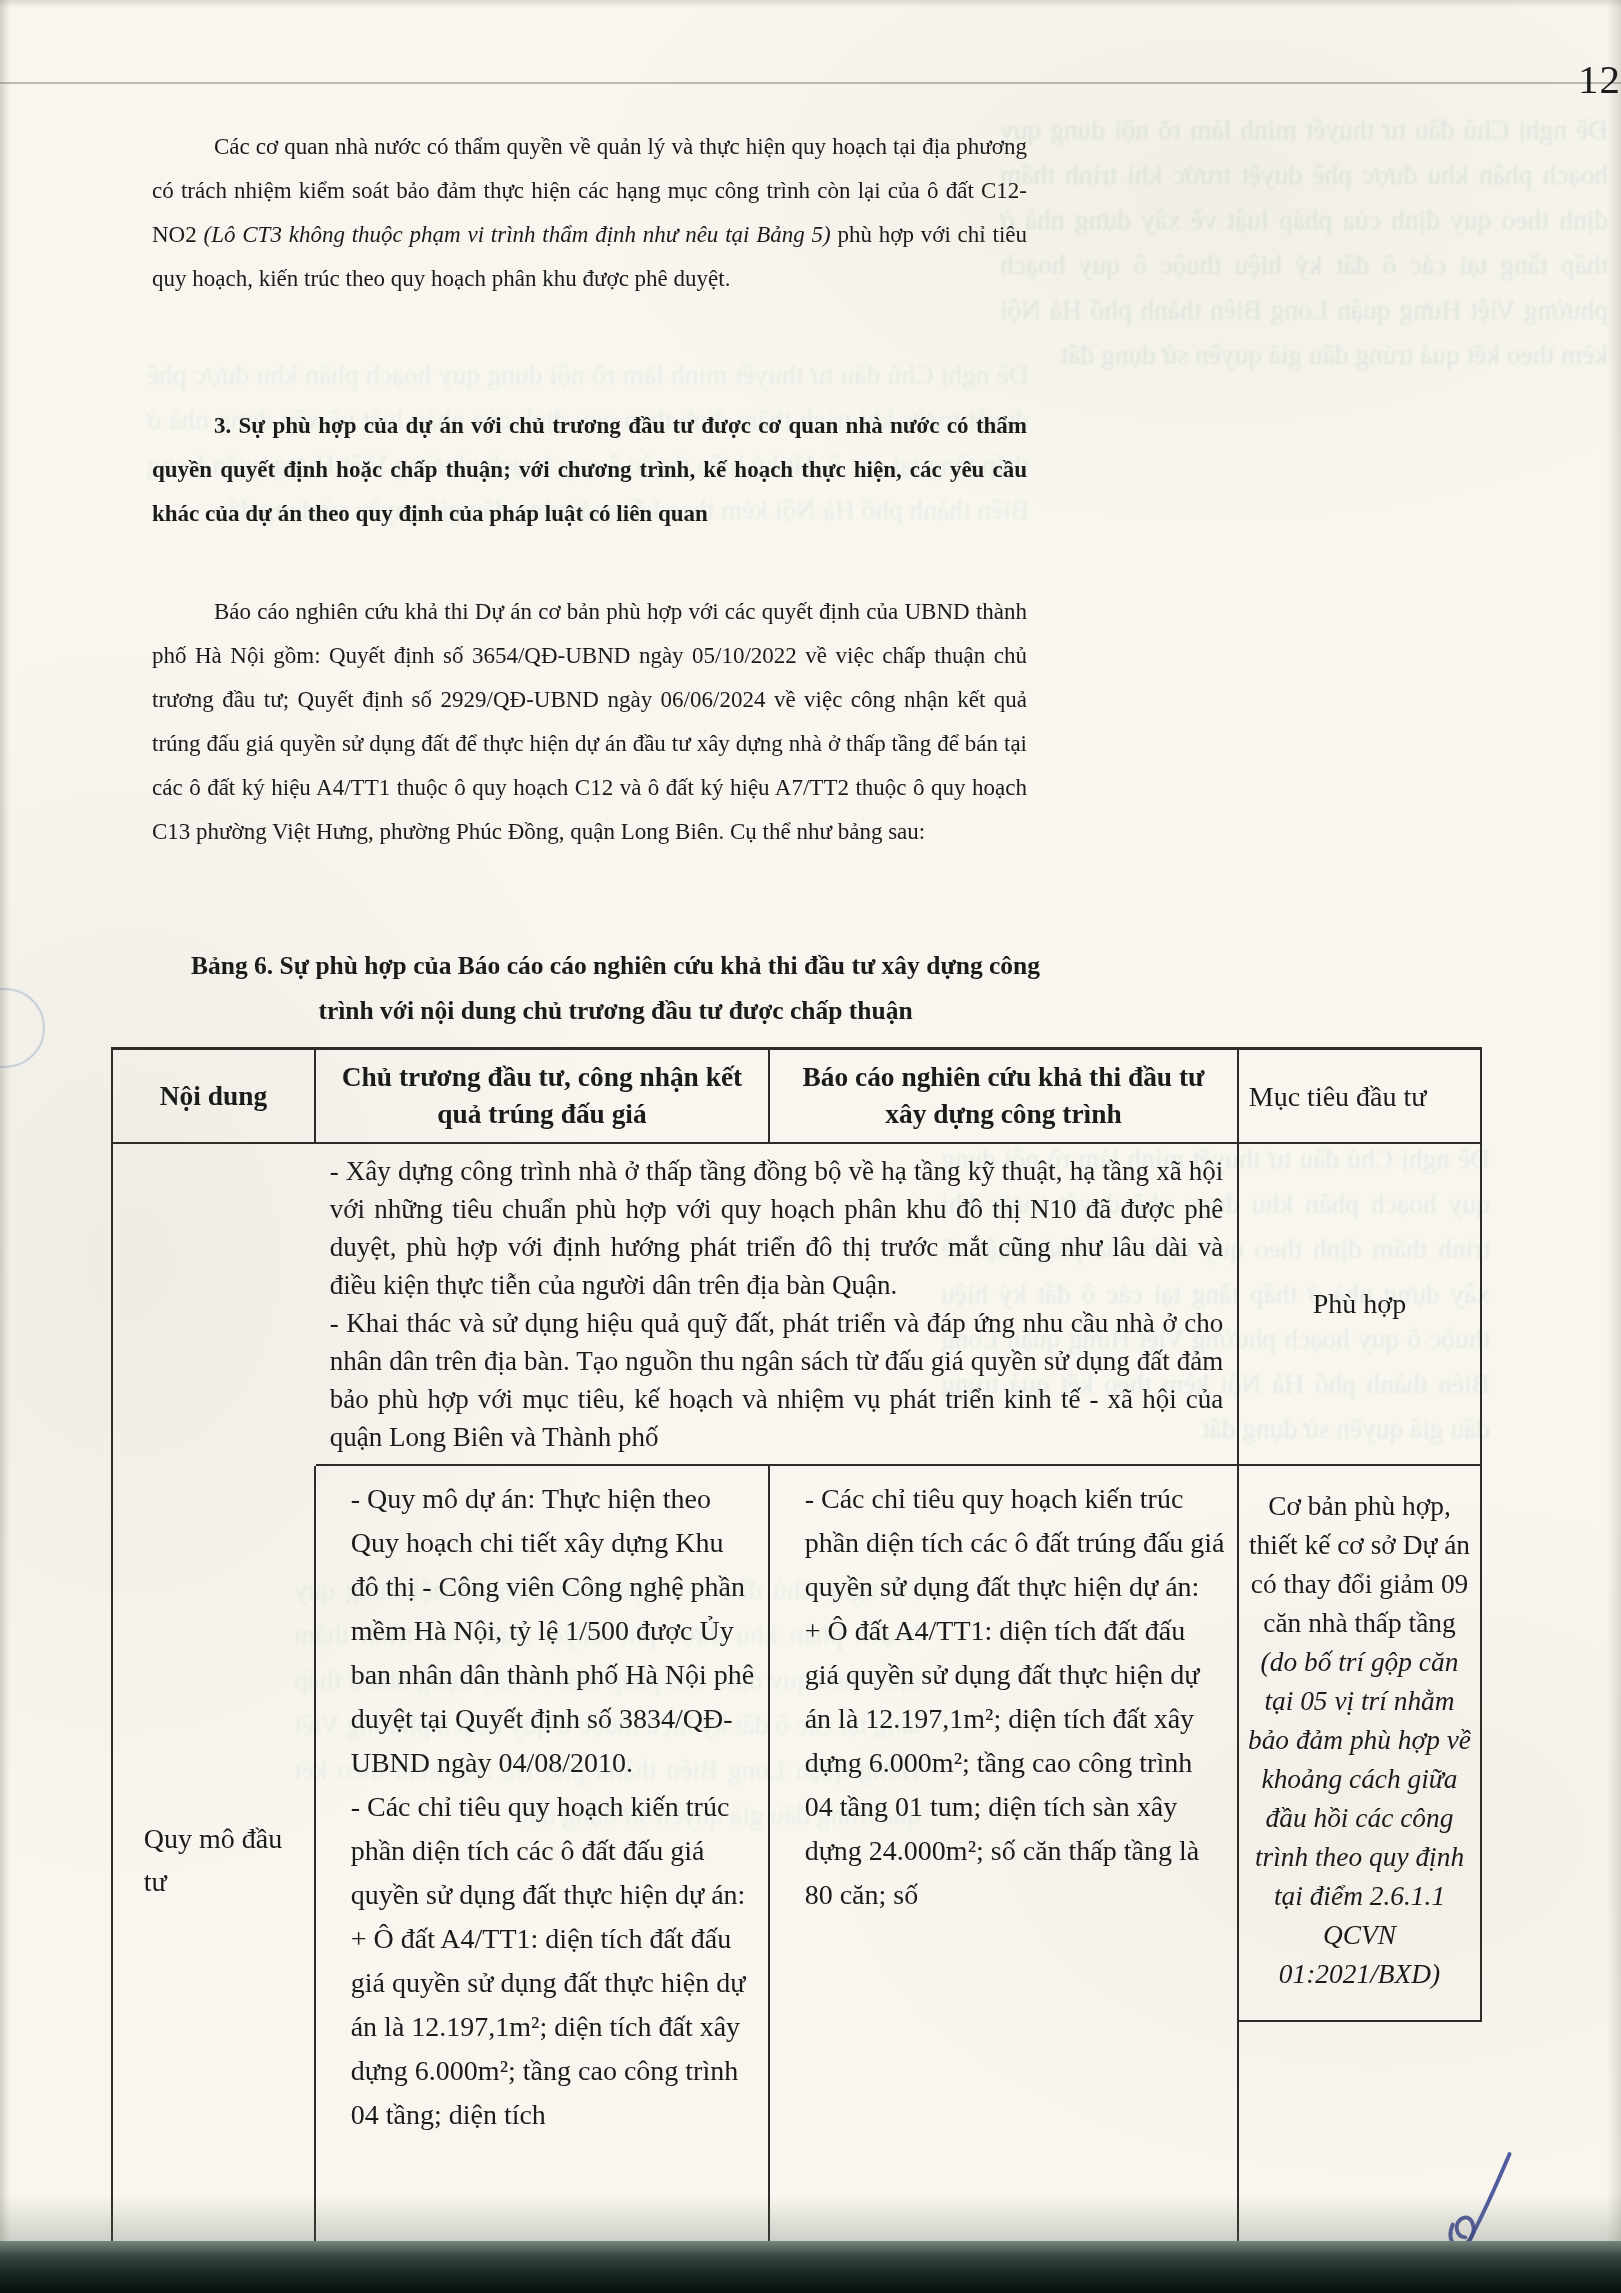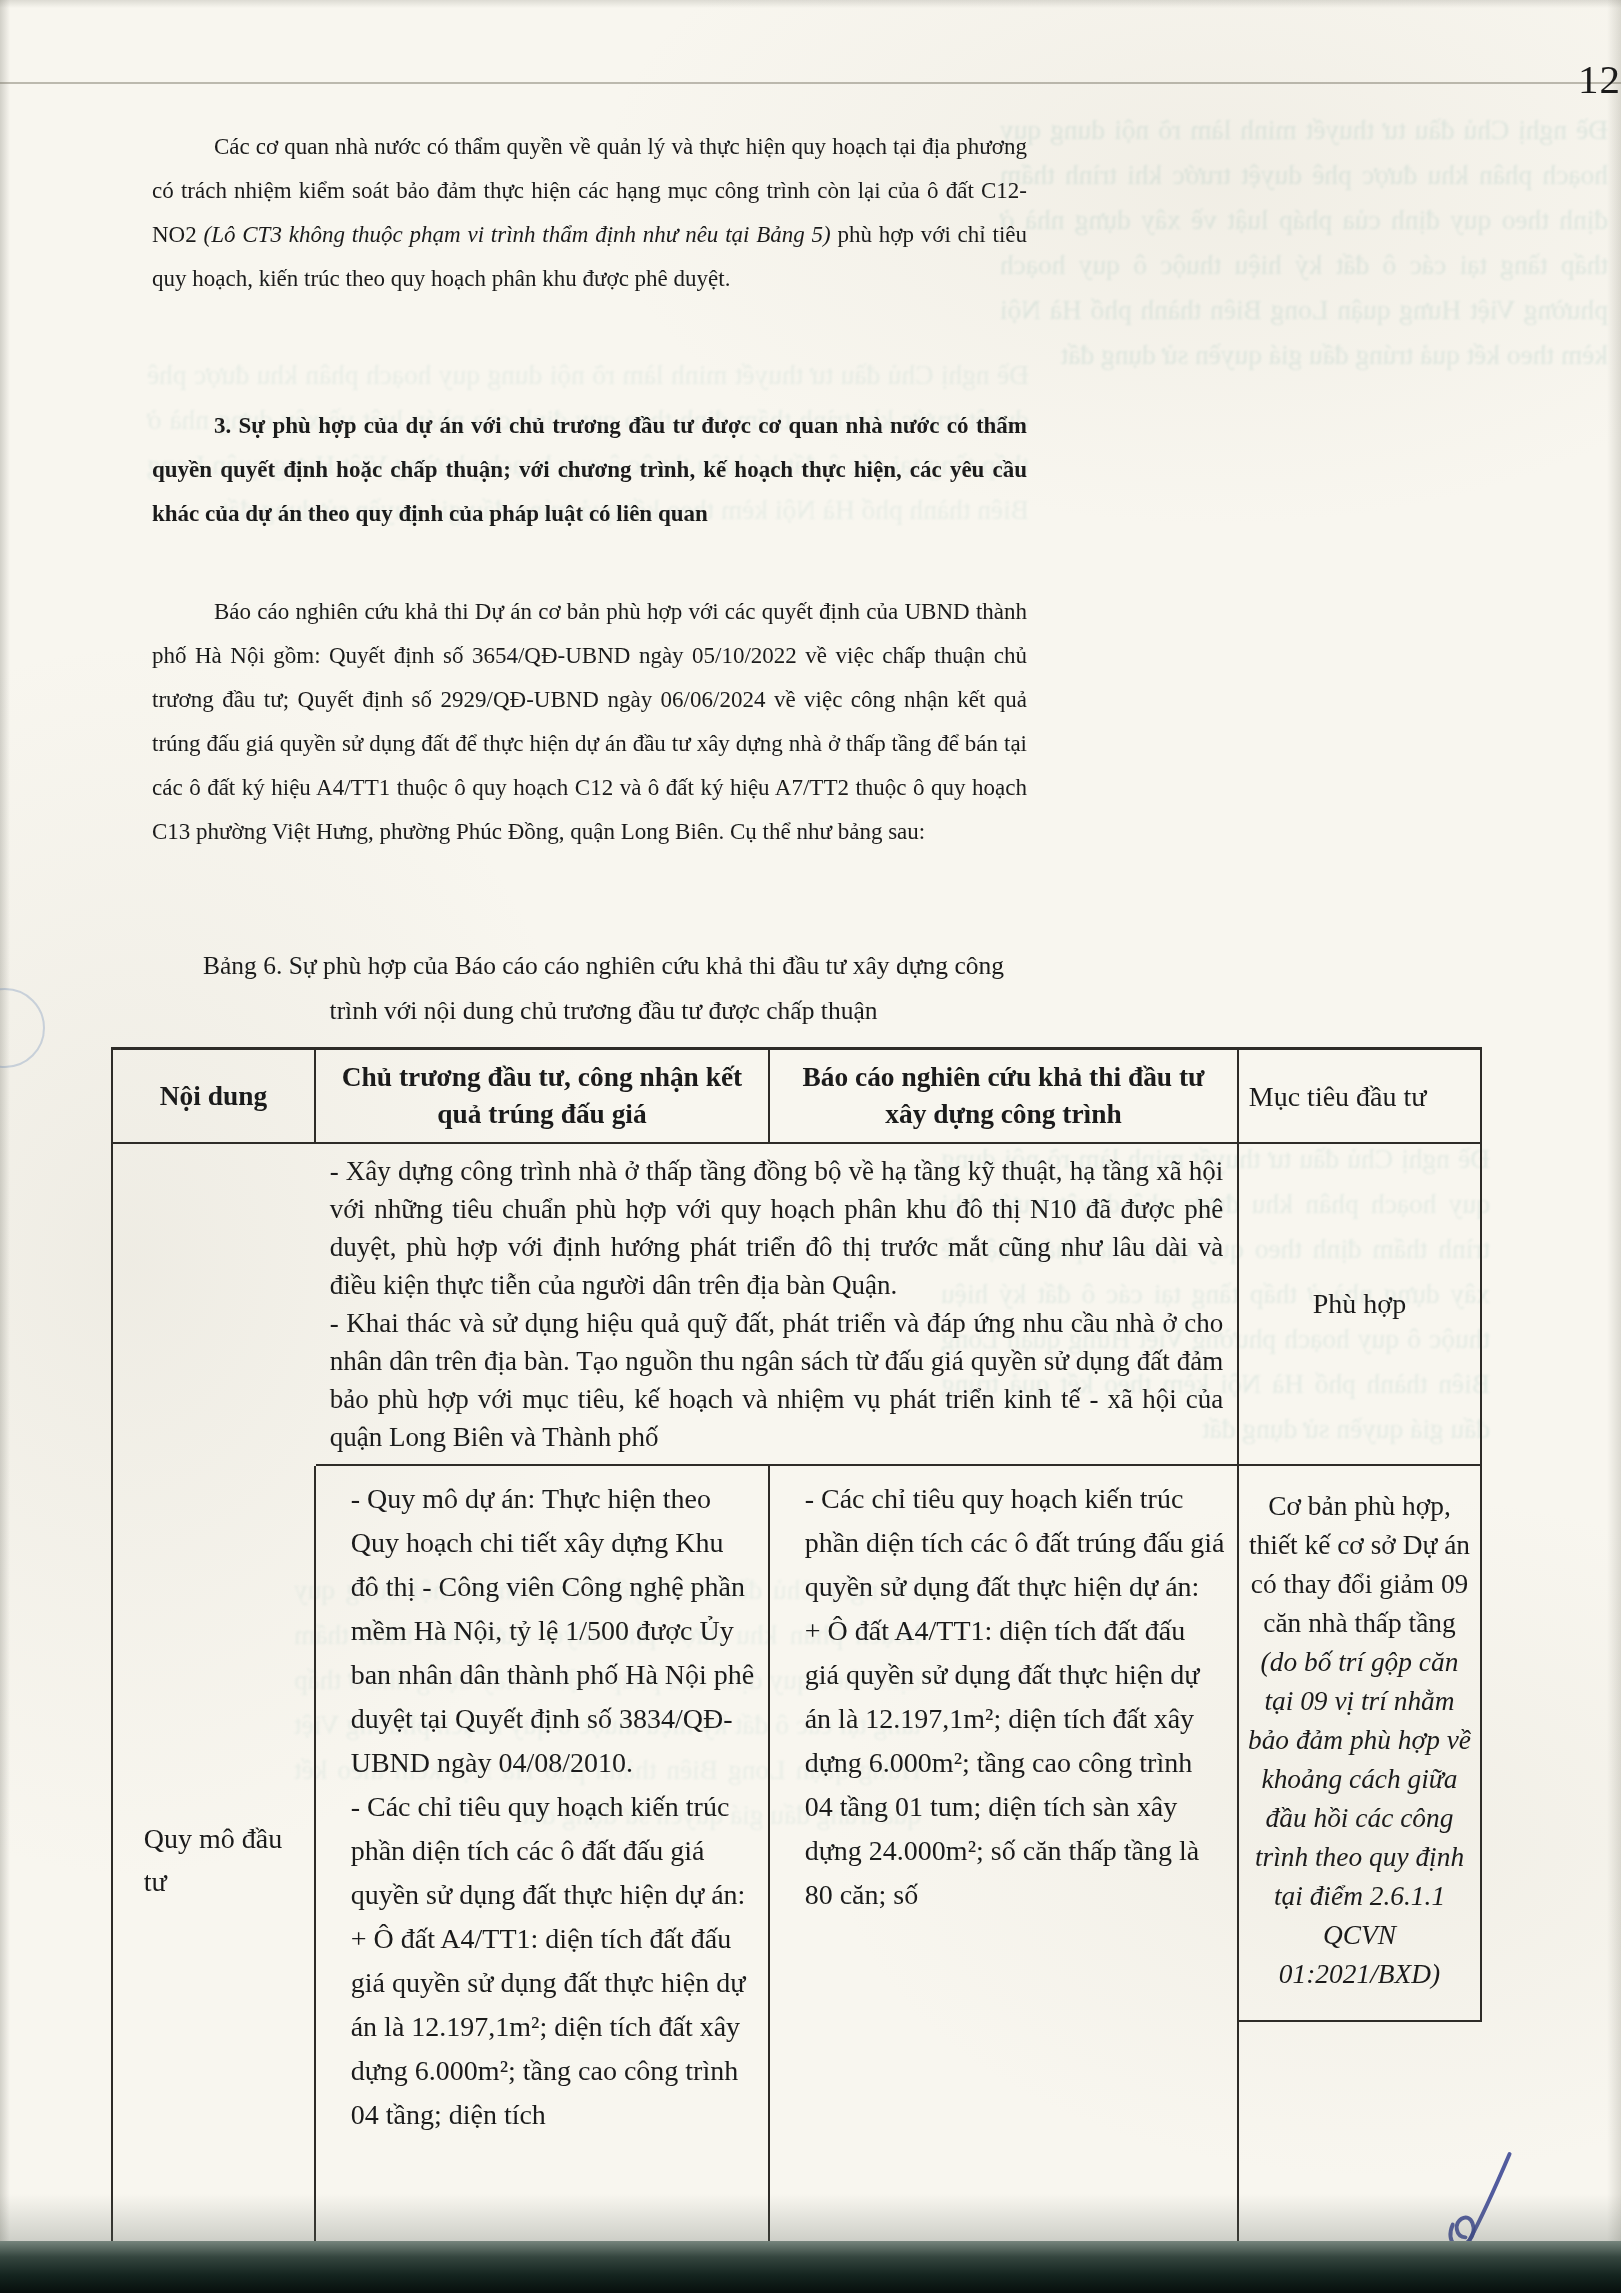--- a/index.html
+++ b/index.html
@@ -25,22 +25,22 @@
     background:rgba(115,110,96,.45);}
   .pagenum{position:absolute;top:55px;left:0;width:100%;text-align:right;
     font-size:41px;letter-spacing:1px;}
 
   .para{position:absolute;left:152px;width:875px;margin:0;
     font-size:23px;line-height:44px;text-align:justify;}
   .indent{text-indent:62px;}
   .bold{font-weight:bold;}
   .it{font-style:italic;}
 
-  .caption{position:absolute;left:176px;top:943px;width:855px;
-    font-size:25.5px;line-height:45px;font-weight:normal;text-align:center;}
+  .caption{position:absolute;left:188px;top:943px;width:855px;
+    font-size:25.5px;line-height:45px;font-weight:bold;text-align:center;}
 
   
   .doc-table{
     position:absolute;left:111px;top:1047px;width:1369px;
     display:grid;grid-template-columns:203px 454px 469px 243px;
     border-top:3.9px solid #2e2c28;border-left:2.9px solid #2e2c28;
     font-size:27.4px;
   }
   .cell{box-sizing:border-box;background:transparent;}
   .b-r{border-right:2.9px solid #2e2c28;}
@@ -122,21 +122,21 @@
       <p>- Quy mô dự án: Thực hiện theo Quy hoạch chi tiết xây dựng Khu đô thị - Công viên Công nghệ phần mềm Hà Nội, tỷ lệ 1/500 được Ủy ban nhân dân thành phố Hà Nội phê duyệt tại Quyết định số 3834/QĐ-UBND ngày 04/08/2010.</p>
       <p>- Các chỉ tiêu quy hoạch kiến trúc phần diện tích các ô đất đấu giá quyền sử dụng đất thực hiện dự án:</p>
       <p>+ Ô đất A4/TT1: diện tích đất đấu giá quyền sử dụng đất thực hiện dự án là 12.197,1m²; diện tích đất xây dựng 6.000m²; tầng cao công trình 04 tầng; diện tích</p>
     </div>
     <div class="cell txtcell b-r r2">
       <p>- Các chỉ tiêu quy hoạch kiến trúc phần diện tích các ô đất trúng đấu giá quyền sử dụng đất thực hiện dự án:</p>
       <p class="gap">+ Ô đất A4/TT1: diện tích đất đấu giá quyền sử dụng đất thực hiện dự án là 12.197,1m²; diện tích đất xây dựng 6.000m²; tầng cao công trình 04 tầng 01 tum; diện tích sàn xây dựng 24.000m²; số căn thấp tầng là 80 căn; số</p>
     </div>
     <div class="cell evalwrap">
       <div class="eval-box">
-        <span>Cơ bản phù hợp, thiết kế cơ sở Dự án có thay đổi giảm 09 căn nhà thấp tầng </span><span class="it">(do bố trí gộp căn tại 09 vị trí nhằm bảo đảm phù hợp về khoảng cách giữa đầu hồi các công trình theo quy định tại điểm 2.6.1.1 QCVN 01:2021/BXD)</span>
+        <span>Cơ bản phù hợp, thiết kế cơ sở Dự án có thay đổi giảm 09 căn nhà thấp tầng </span><span class="it">(do bố trí gộp căn tại 05 vị trí nhằm bảo đảm phù hợp về khoảng cách giữa đầu hồi các công trình theo quy định tại điểm 2.6.1.1 QCVN 01:2021/BXD)</span>
       </div>
     </div>
   </div>
 
   <svg class="mark" width="98" height="118" viewBox="0 0 100 120">
     <path d="M14 78 C6 96 20 108 31 94 C40 82 33 66 23 72 C15 77 17 90 27 91" fill="none" stroke="#35418f" stroke-width="4" stroke-linecap="round" opacity="0.85"></path>
     <path d="M31 94 C44 70 60 34 72 6" fill="none" stroke="#35418f" stroke-width="4" stroke-linecap="round" opacity="0.85"></path>
   </svg>
 
   <div class="bottom-shade"></div>

